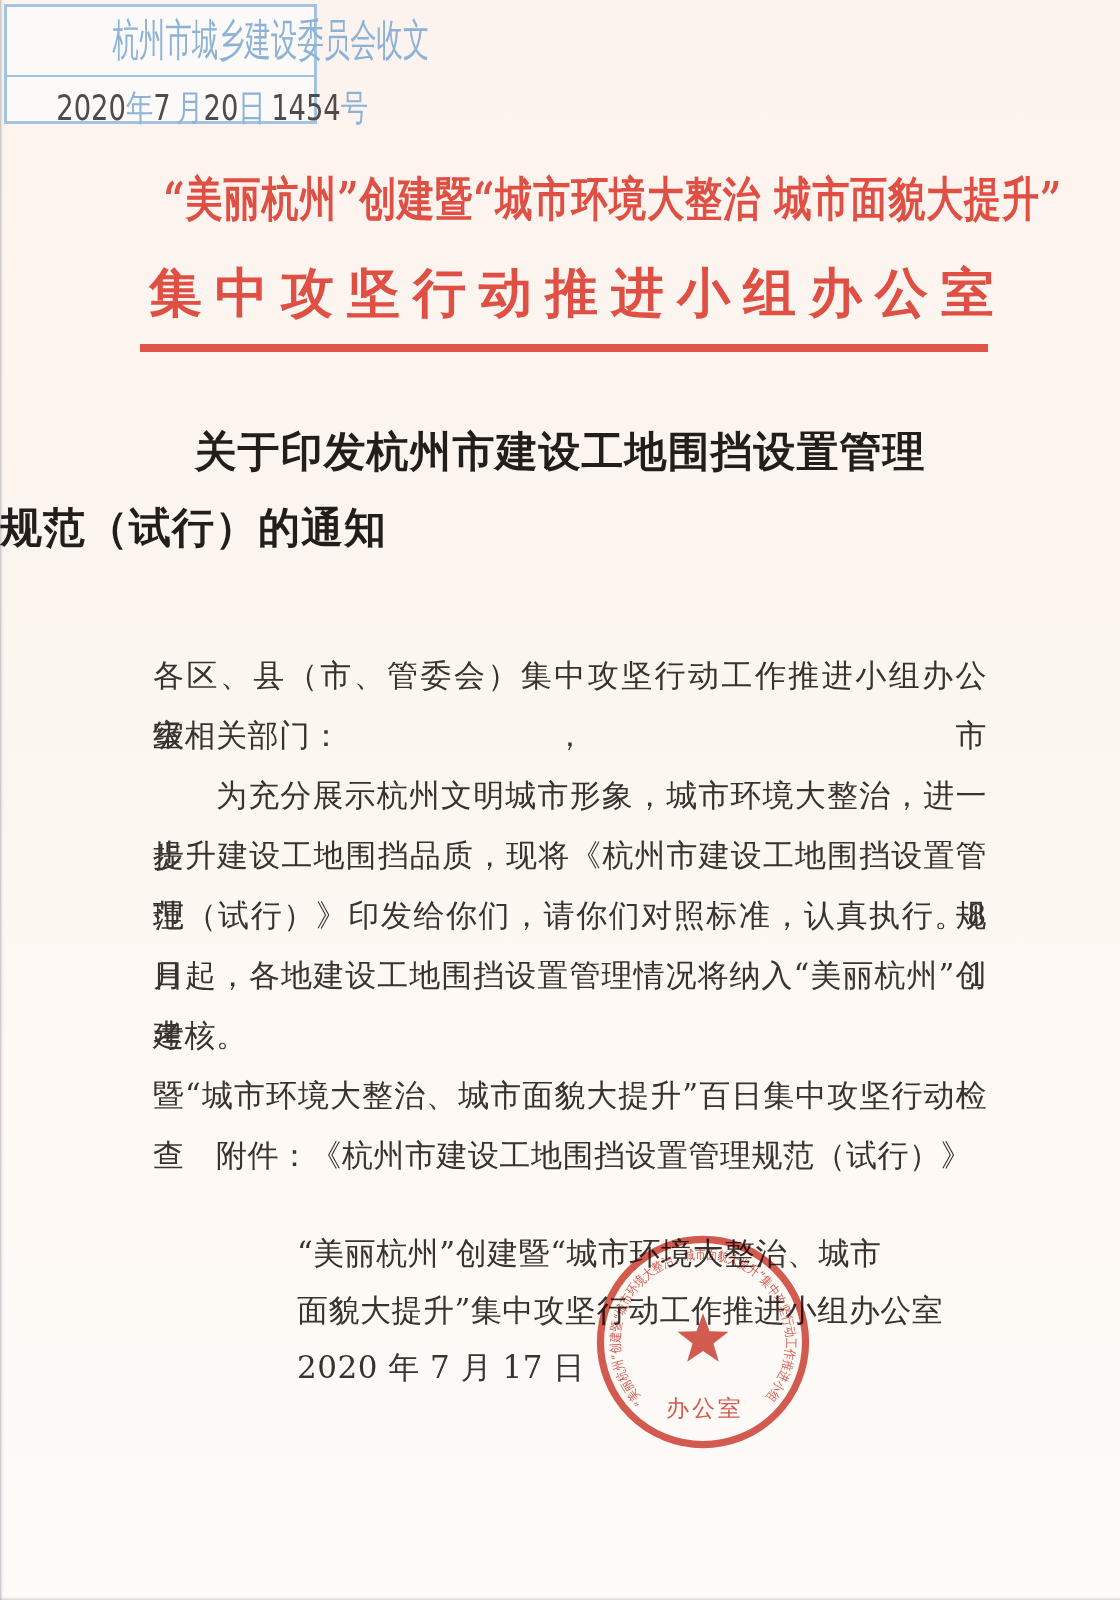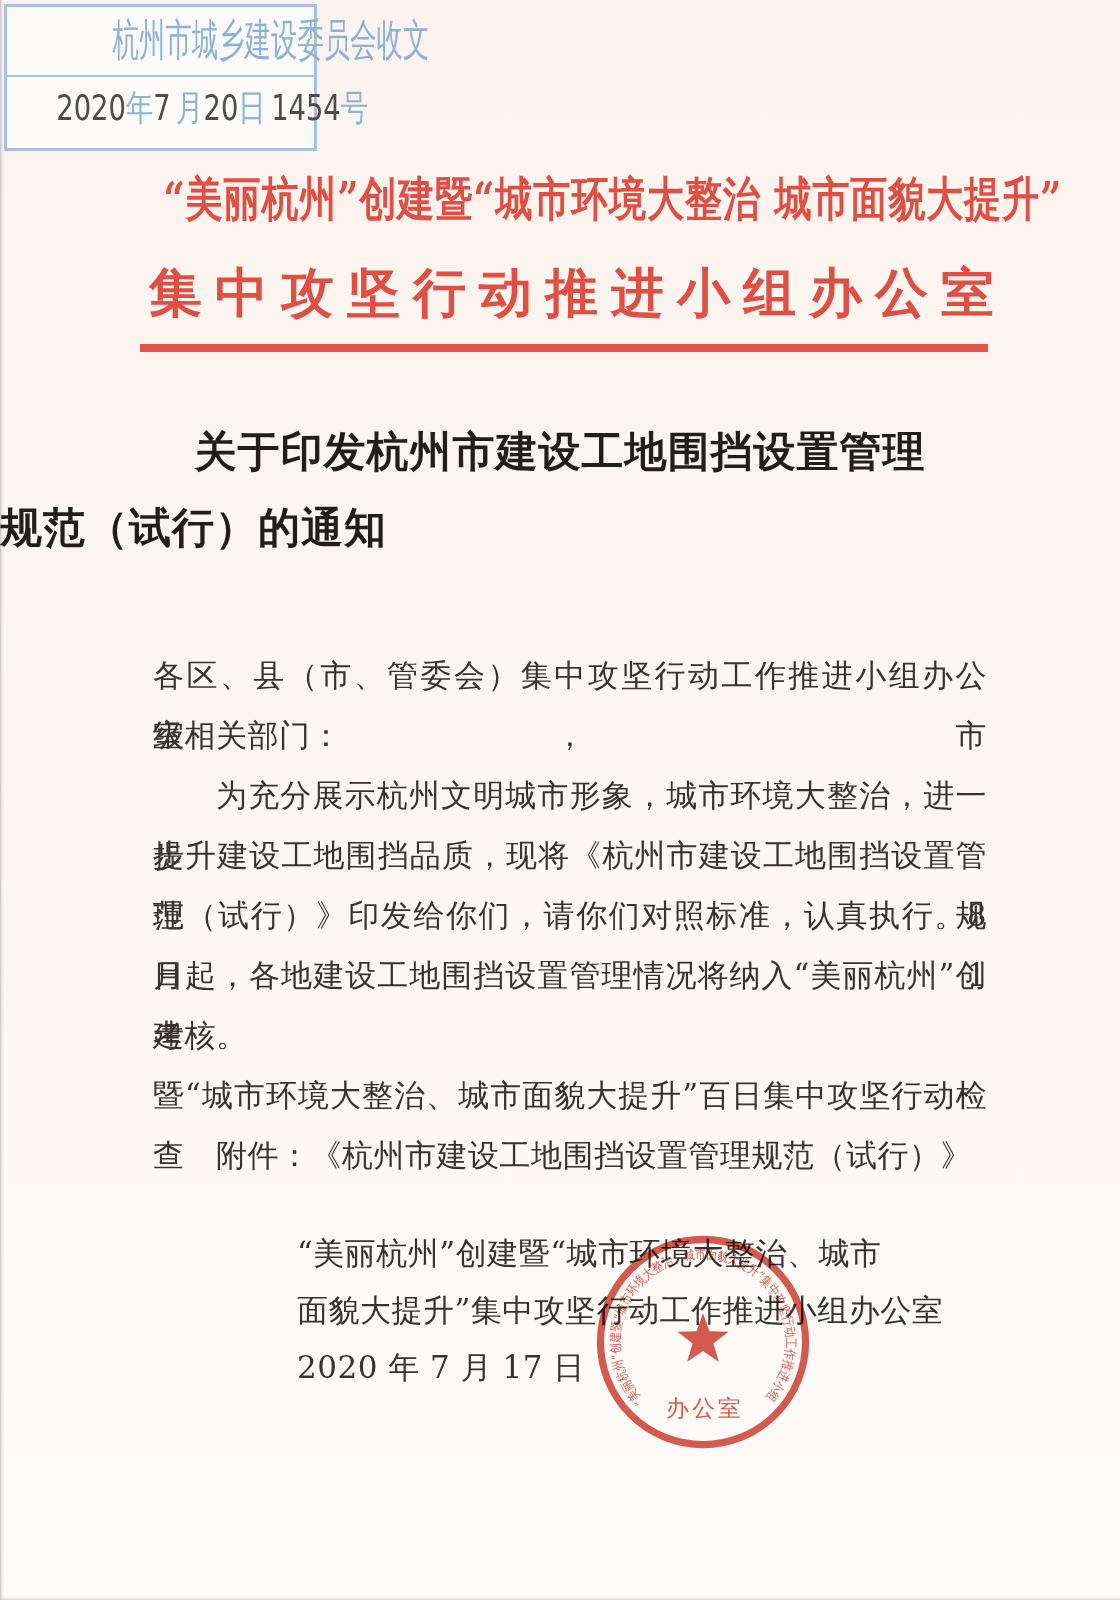--- a/index.html
+++ b/index.html
@@ -21,21 +21,21 @@
     background: linear-gradient(to right, rgba(110,115,125,0.40), rgba(150,155,165,0.12), transparent);
   }
   .edge-bottom {
     position: absolute; left: 0; right: 0; bottom: 0; height: 3px;
     background: linear-gradient(to top, rgba(130,130,135,0.28), transparent);
   }
 
   
   .receipt-stamp {
     position: absolute; left: 4px; top: 4px;
-    width: 313px; height: 147px;
+    width: 313px; height: 120px;
     border: 3px solid #a4c3e2;
     background: rgba(252,253,255,0.65);
     box-sizing: border-box;
   }
   .receipt-row1 {
     height: 68px; line-height: 66px;
     border-bottom: 2px solid #a4c3e2;
     text-align: center; white-space: nowrap;
     color: #8db2d8; font-size: 44px; font-weight: 500;
     font-family: "DejaVu Sans", "Liberation Sans", sans-serif;

